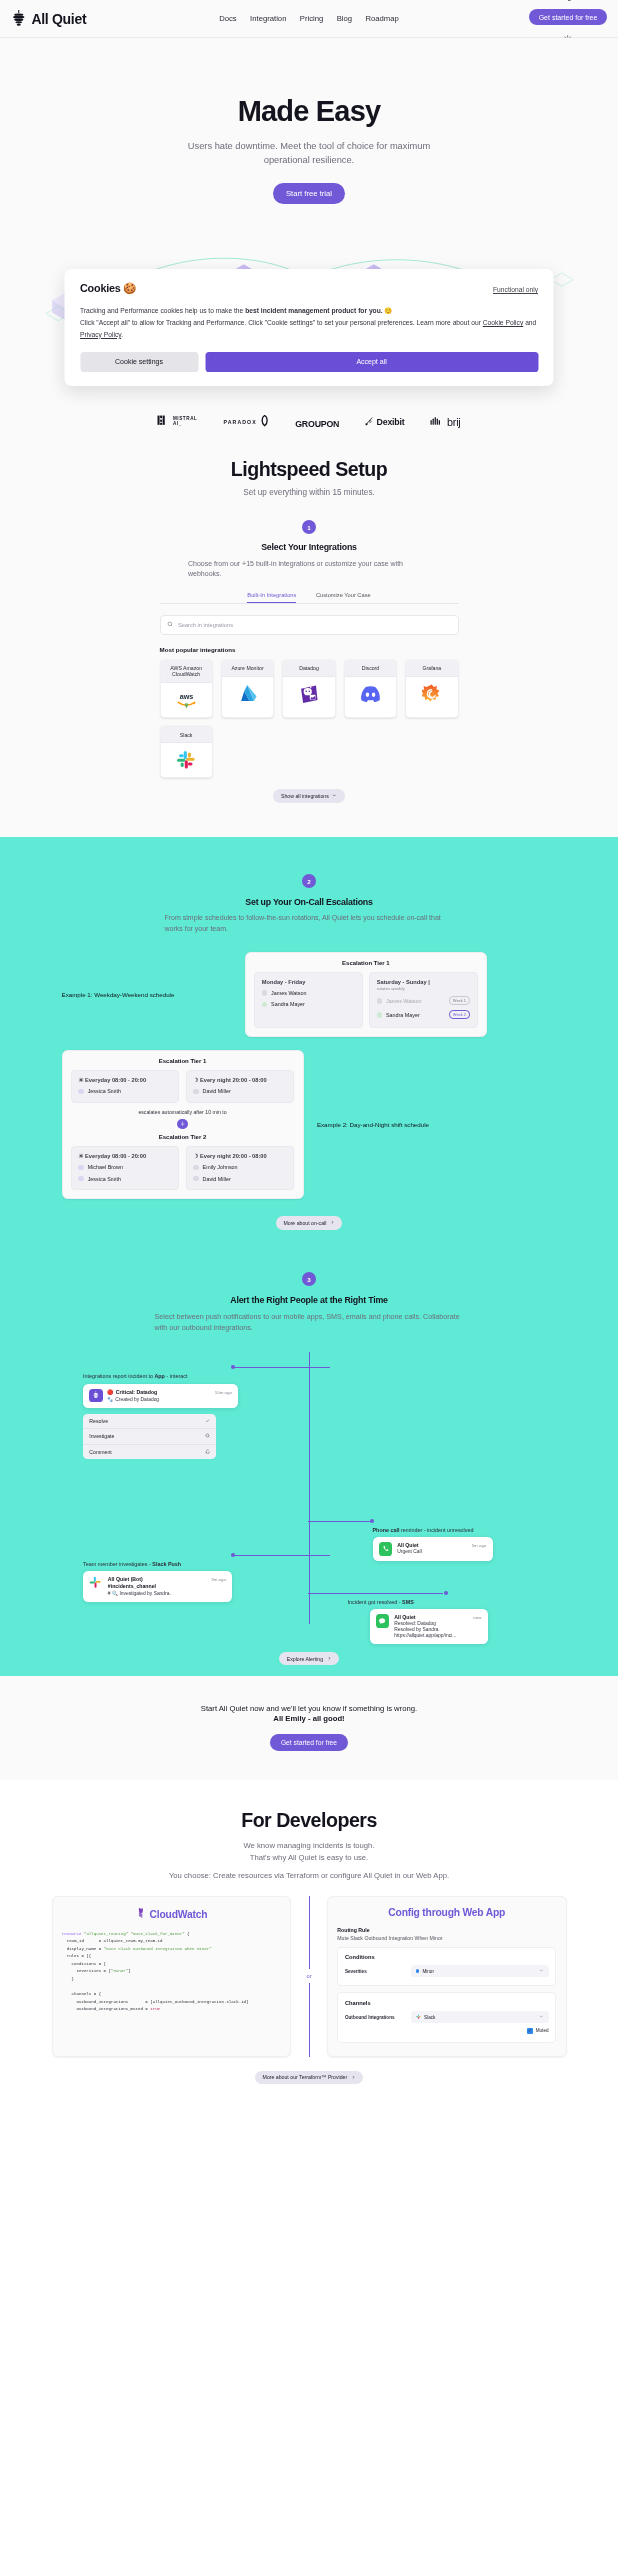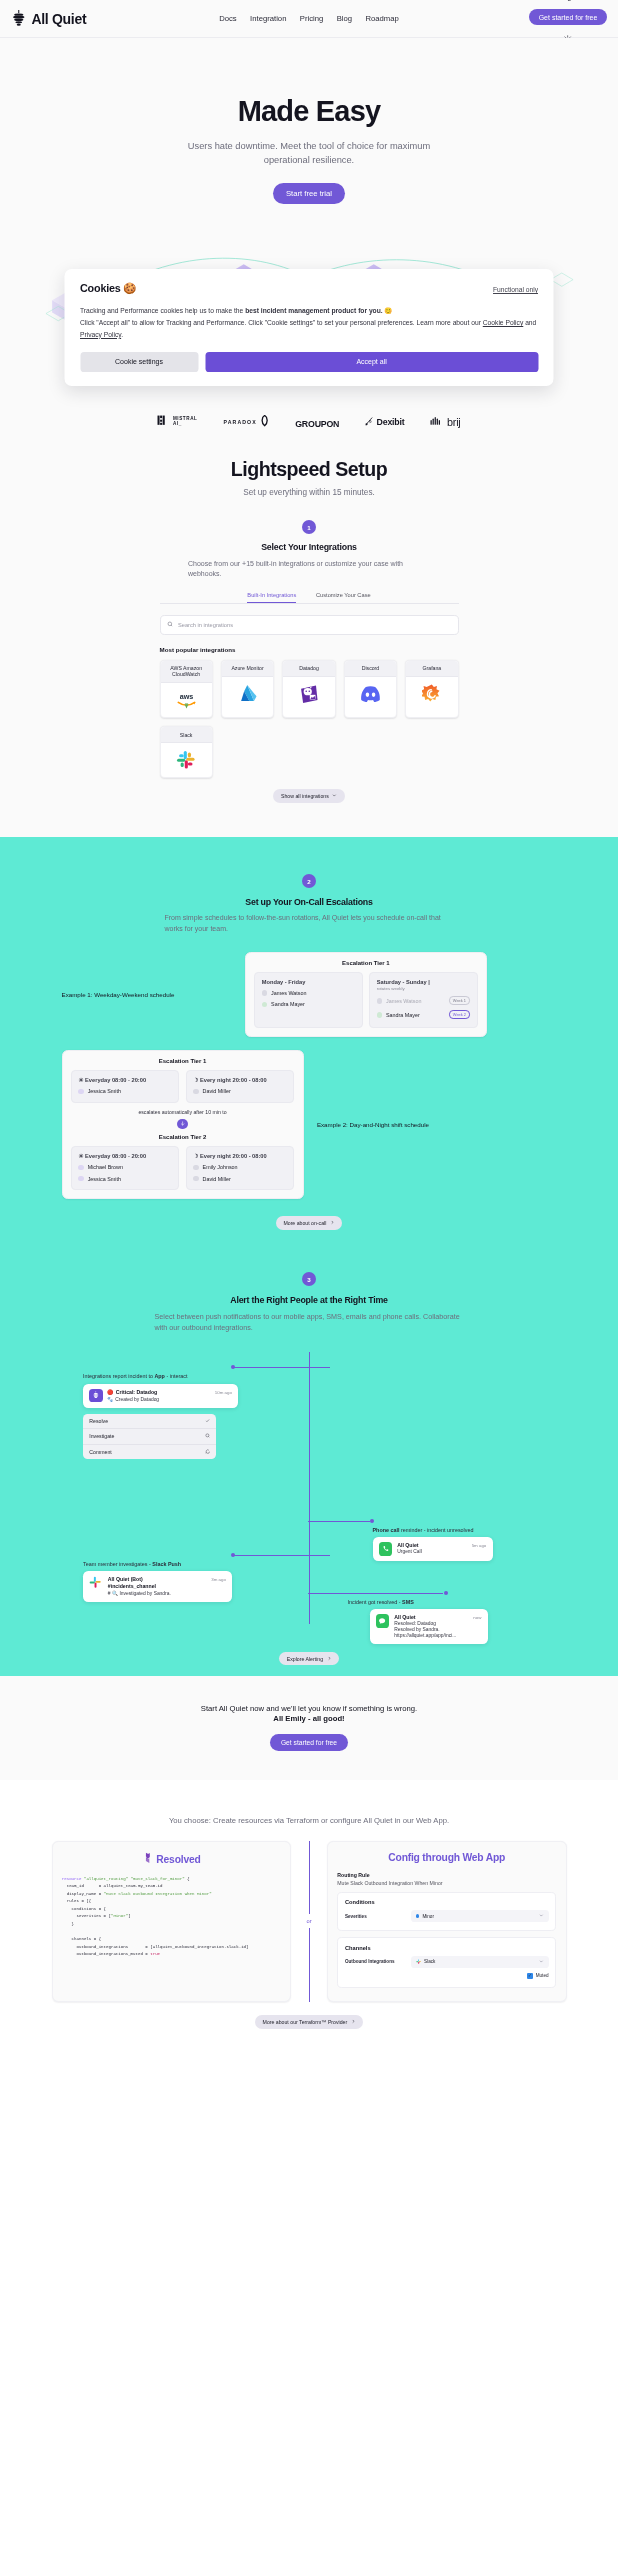--- a/index.html
+++ b/index.html
@@ -875,34 +875,39 @@
 
 <div class="cta-band">
   <div class="l1">Start All Quiet now and we'll let you know if something is wrong.</div>
   <div class="l2">All Emily - all good!</div>
   <div class="cta">
     <button class="btn-cta">Get started for free</button>
   </div>
 </div>
 
 <section class="dev">
+  <h2>For Developers</h2>
+  <div class="lead">
+    <span>We know managing incidents is tough.</span><br>
+    <span>That's why All Quiet is easy to use.</span>
+  </div>
   <div class="lead2">You choose: Create resources via Terraform or configure All Quiet in our Web App.</div>
 
   <div class="dev-cols">
 
     <div class="dev-card">
       <div class="dev-card-title">
         <span>
           <svg width="10.3" height="12.4" viewBox="0 0 20 24" aria-hidden="true">
             <path d="M7.6 1.2 L14.2 5 L14.2 12.6 L7.6 8.8 Z" fill="#7b42bc"></path>
             <path d="M15 5.4 L21 1.8 L21 9.4 L15 13 Z" fill="#7b42bc" transform="translate(-6,0)"></path>
             <path d="M7.6 10 L14.2 13.8 L14.2 21.4 L7.6 17.6 Z" fill="#7b42bc" opacity=".75"></path>
           </svg>
         </span>
-        <span>Resolved</span>
+        <span>CloudWatch</span>
       </div>
       <div class="code"><span class="k">resource</span> <span class="s">"allquiet_routing" "mute_slack_for_minor"</span> {
   team_id      = allquiet_team.my_team.id
   display_name = <span class="s">"Mute Slack Outbound Integration When Minor"</span>
   rules = [{
     conditions = {
       severities = [<span class="s">"Minor"</span>]
     }
 
     channels = {

